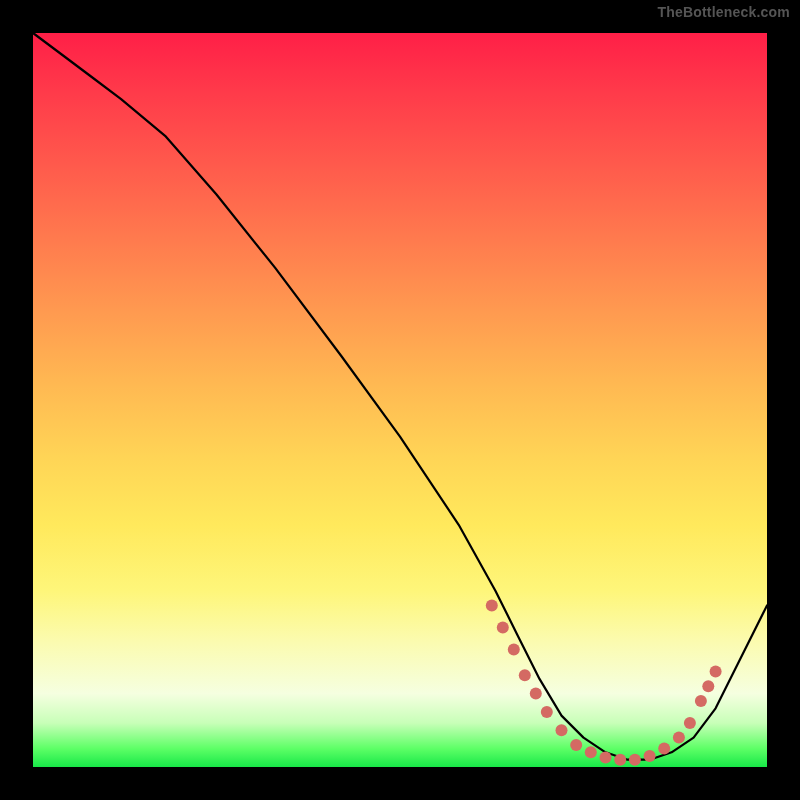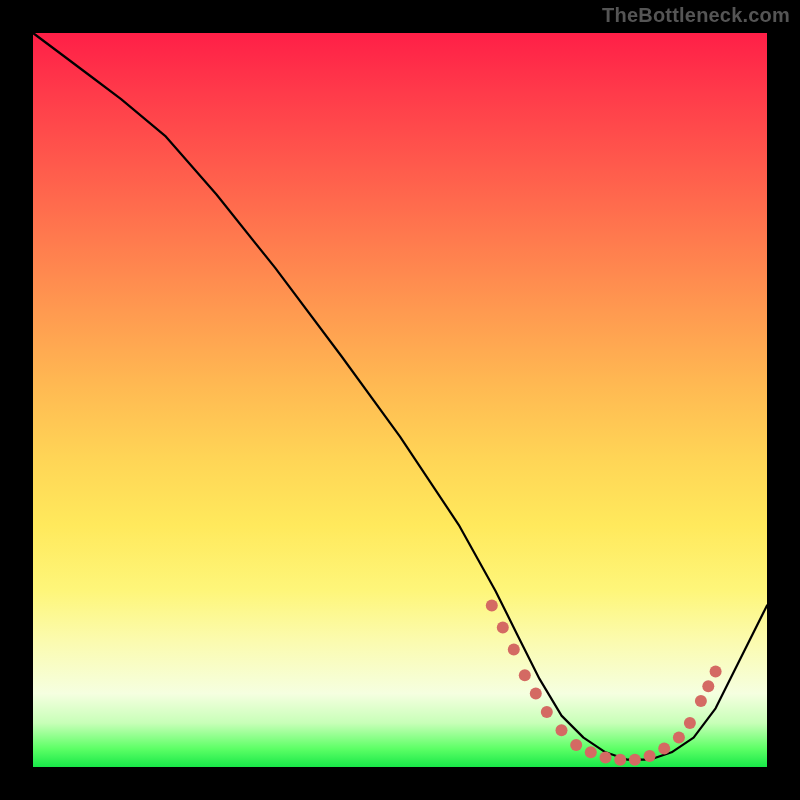--- a/index.html
+++ b/index.html
@@ -15,21 +15,21 @@
     position: relative;
     width: 800px;
     height: 800px;
     background: #000;
   }
   .watermark {
     position: absolute;
     top: 4px;
     right: 10px;
     color: #555;
-    font-size: 20px;
+    font-size: 14px;
     font-weight: 600;
     letter-spacing: 0.2px;
     z-index: 30;
     user-select: none;
   }
   .plot-area {
     position: absolute;
     left: 33px;
     top: 33px;
     width: 734px;

